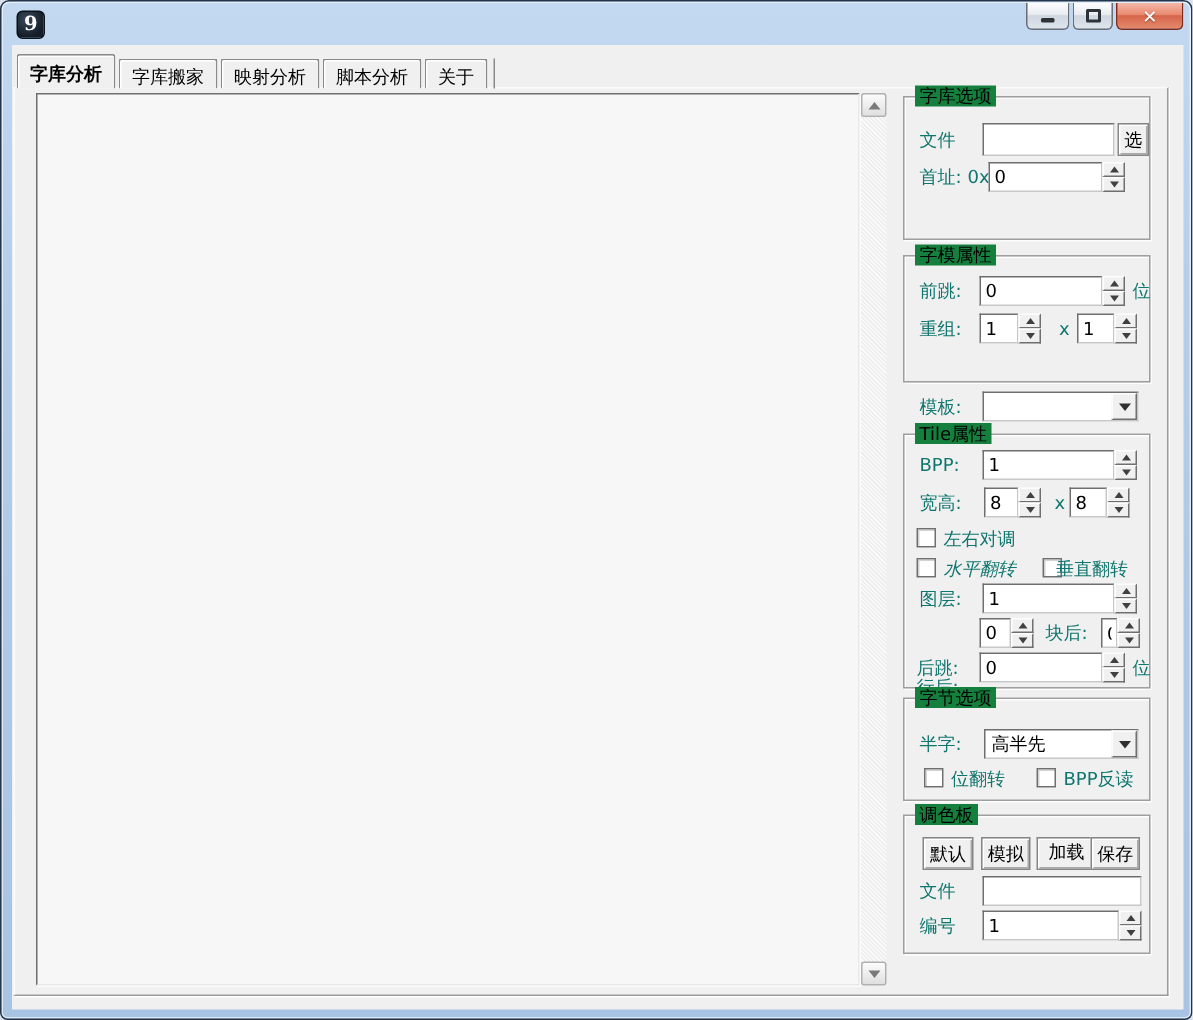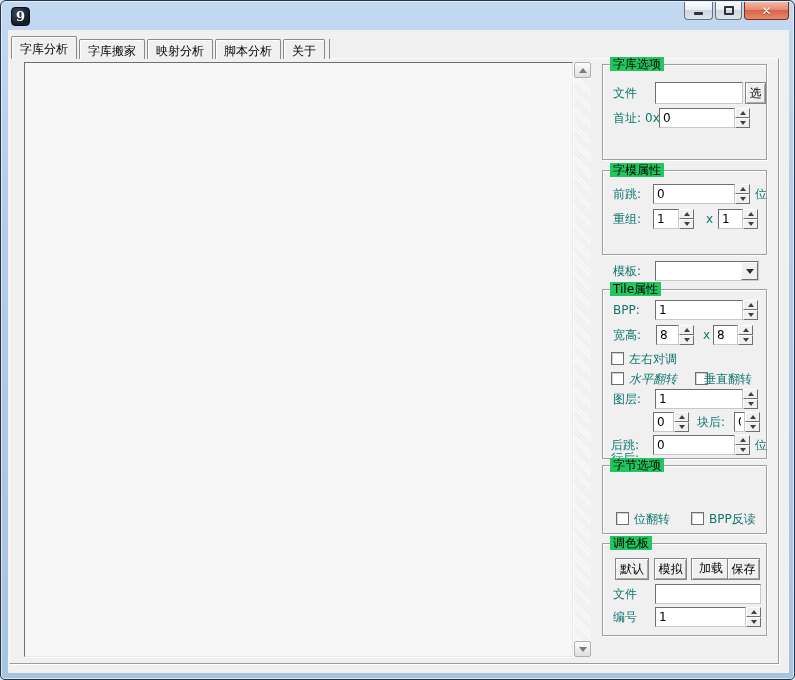--- a/index.html
+++ b/index.html
@@ -29,42 +29,42 @@
   .glyph-max { width:10px; height:9px; border:2px solid #2f3338; border-radius:1px; background:transparent; }
   .glyph-close { color:#fff; font-size:12px; font-weight:bold; line-height:16px; text-shadow:0 1px 1px rgba(0,0,0,.4); }
 
   
   .client { position:absolute; left:7px; top:29px; width:781px; height:643px; background:#f0f0f0; }
 
   .tabs { position:absolute; left:3px; top:6px; height:23px; display:flex; align-items:flex-end; z-index:5; }
   .tab { height:20px; padding:3px 8px 0; font-size:12px; color:#000; background:#f0f0f0;
     border:1px solid #898989; border-bottom:none; border-radius:2px 2px 0 0; margin-right:2px;
     box-shadow:inset 1px 1px 0 #fff; white-space:nowrap; }
-  .tab.active { height:23px; padding-top:4px; z-index:6; position:relative; }
+  .tab.active { height:23px; padding-top:4px; z-index:6; position:relative;font-weight:bold; }
   .tab-stub { width:1px; height:20px; background:#8a8a8a; margin-left:2px; margin-bottom:0; }
 
   .page { position:absolute; left:1px; top:28px; width:770px; height:606px; background:#f0f0f0;
     border:1px solid; border-color:#fbfbfb #9b9b9b #9b9b9b #fbfbfb; box-shadow:1px 1px 0 #fff; }
 
   
   .canvas { position:absolute; left:14px; top:3px; width:549px; height:595px; background:#f7f7f7;
     border:1px solid; border-color:#6f6f6f #e9e9e9 #e9e9e9 #6f6f6f; box-shadow:1px 1px 0 #fcfcfc; }
   .vscroll { position:absolute; left:564px; top:3px; width:17px; height:595px;
     background:repeating-linear-gradient(45deg,#fafafa 0 1px,#ededed 1px 2px); }
   .sb-btn { position:absolute; left:0; width:17px; height:16px; background:linear-gradient(180deg,#fcfcfc,#dfdfdf);
     border:1px solid #b0b0b0; border-radius:2px; display:flex; align-items:center; justify-content:center; }
   .sb-btn.up { top:0; } .sb-btn.down { bottom:0; }
   .arr-up-g { width:0; height:0; border:4px solid transparent; border-bottom:5px solid #7a7a7a; margin-top:-4px; }
   .arr-dn-g { width:0; height:0; border:4px solid transparent; border-top:5px solid #7a7a7a; margin-bottom:-4px; }
 
   
   .panel { position:absolute; left:592px; top:0; width:165px; height:606px; font-size:12px; }
   .group { position:absolute; left:0; width:165px; border:1px solid #9f9f9f;
     box-shadow:inset 1px 1px 0 #fdfdfd, 1px 1px 0 #fdfdfd; }
-  .legend { position:absolute; top:-8px; left:7px; background:#22c55e; padding:0 3px; font-size:12px;
+  .legend { position:absolute; top:-8px; left:7px; background:#15803d; padding:0 3px; font-size:12px;
     line-height:14px; white-space:nowrap; }
   .row { position:absolute; left:0; right:0; height:20px; }
   .lbl { position:absolute; top:0; line-height:20px; font-size:12px; white-space:nowrap; color:#0f766e; }
 
   .edit { position:absolute; top:0; height:20px; background:#fff; border:1px solid;
     border-color:#6e6e6e #c8c8c8 #c8c8c8 #6e6e6e; font:12px "DejaVu Sans", sans-serif;
     padding:0 3px; color:#000; outline:none; }
   .spin-wrap { position:absolute; top:0; height:20px; }
   .spin-wrap .edit { left:0; right:15px; width:auto; position:absolute; }
   .spinner { position:absolute; right:0; top:0; width:15px; height:20px; }
@@ -318,20 +318,29 @@
                     <span class="t-dn"></span>
                   </div>
               </div>
             </div>
             <span class="lbl" style="left:152px;">位</span>
           </div>
         </div>
 
         <div class="group" style="top:406px;height:69px;">
           <div class="legend">字节选项</div>
+          <div class="row" style="top:20px;">
+            <span class="lbl" style="left:10px;">半字:</span>
+            <div class="combo" style="left:53px;width:103px;">
+              <span class="val">高半先</span>
+              <span class="drop">
+                  <span class="t-combo"></span>
+                </span>
+            </div>
+          </div>
           <div class="row" style="top:45px;height:16px;">
             <span class="cb" style="left:13px;top:1px;"></span>
             <span class="lbl" style="left:31px;line-height:16px;">位翻转</span>
             <span class="cb" style="left:88px;top:1px;"></span>
             <span class="lbl" style="left:106px;line-height:16px;">BPP反读</span>
           </div>
         </div>
 
         <div class="group" style="top:484px;height:93px;">
           <div class="legend">调色板</div>

